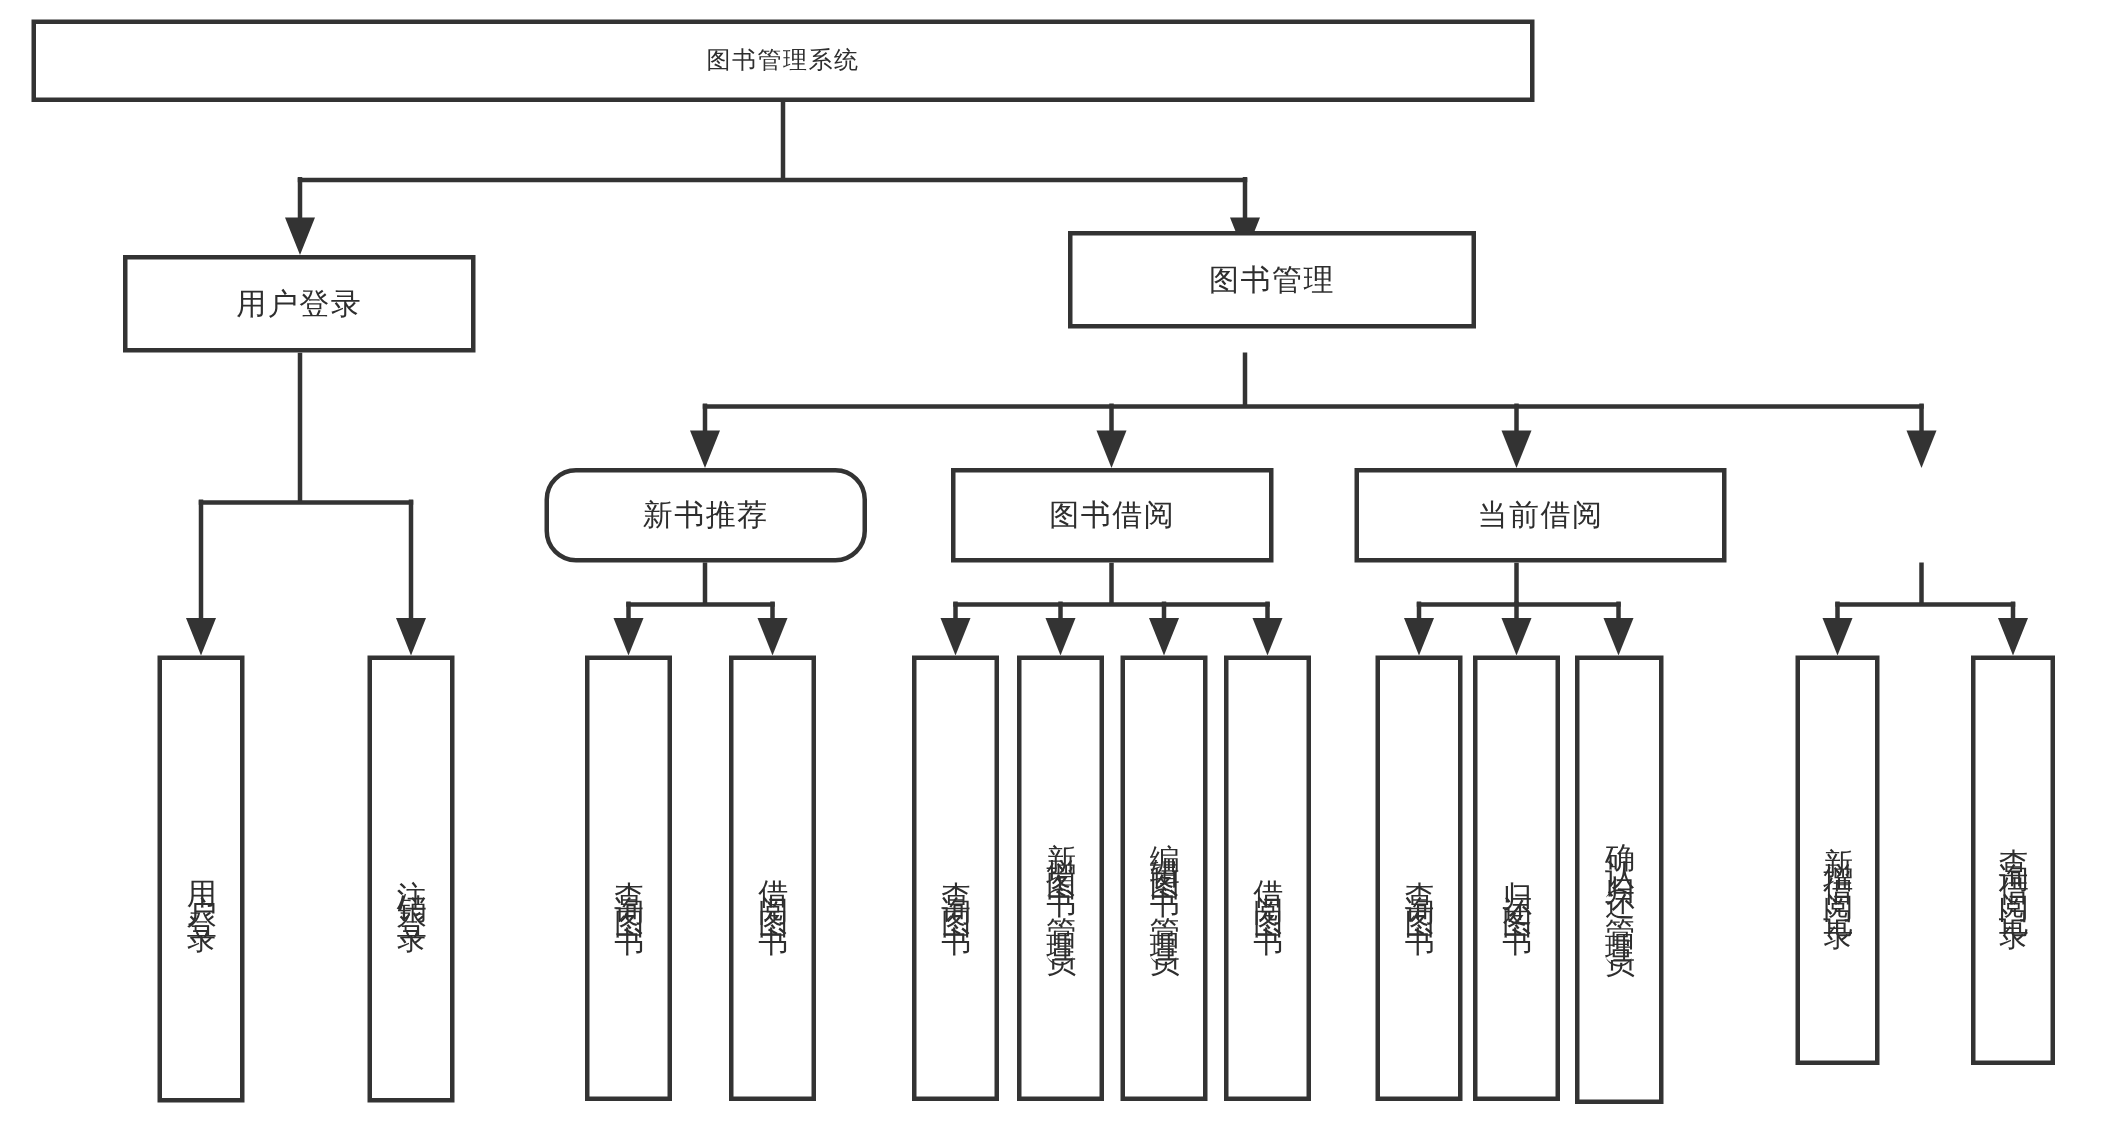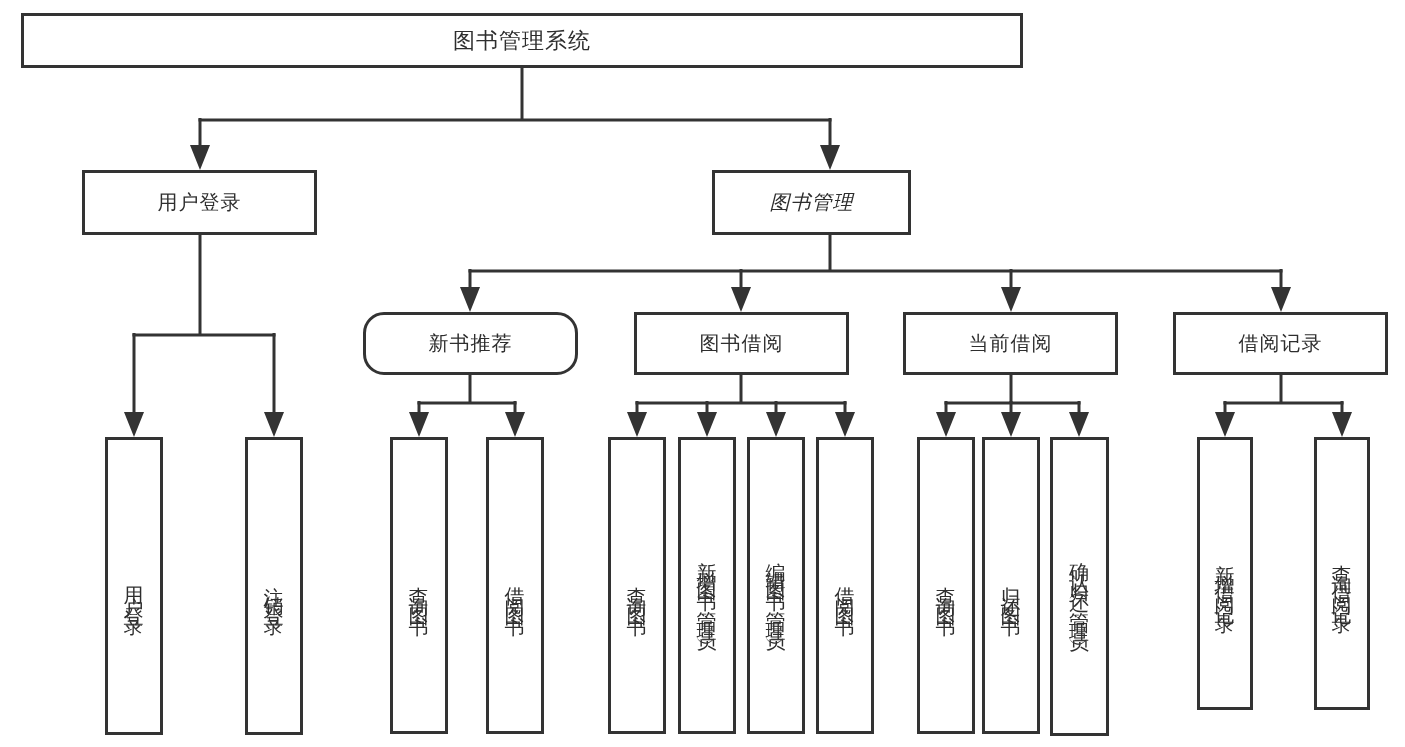--- a/index.html
+++ b/index.html
@@ -39,21 +39,21 @@
     position: absolute;
     border: 3px solid var(--border);
     background: var(--background);
     display: flex;
     align-items: center;
     justify-content: center;
     font-size: 20px;
     letter-spacing: 1px;
     z-index: 2;
   }
-  .hnode.root { font-size: 22px; }
+  .hnode.root { font-size: 16px; }
   .vnode {
     position: absolute;
     border: 3px solid var(--border);
     background: var(--background);
     display: flex;
     align-items: center;
     justify-content: center;
     z-index: 2;
   }
   .vnode .vtext {
@@ -146,26 +146,25 @@
       <path d="M1225,401 V413"></path>
         <polygon points="1225,437 1215,412 1235,412"></polygon>
       <path d="M1342,401 V413"></path>
         <polygon points="1342,437 1332,412 1352,412"></polygon>
     </g>
   </svg>
 
   <div class="hnode root" style="left:21px; top:13px; width:1002px; height:55px;">图书管理系统</div>
 
   <div class="hnode" style="left:82px; top:170px; width:235px; height:65px;">用户登录</div>
-  <div class="hnode" style="left:712px; top:170px; width:199px; height:65px;font-style:italic;">图书管理</div>
+  <div class="hnode" style="left:712px; top:154px; width:272px; height:65px;">图书管理</div>
 
   <div class="hnode" style="left:363px; top:312px; width:215px; height:63px;border-radius:21px;">新书推荐</div>
   <div class="hnode" style="left:634px; top:312px; width:215px; height:63px;font-family:Liberation Mono, monospace;">图书借阅</div>
-  <div class="hnode" style="left:903px; top:312px; width:215px; height:63px;font-family:Liberation Mono, monospace;">当前借阅</div>
-  <div class="hnode" style="left:1173px; top:312px; width:215px; height:63px;">借阅记录</div>
+  <div class="hnode" style="left:903px; top:312px; width:248px; height:63px;font-family:Liberation Mono, monospace;">当前借阅</div>
 
   <div class="vnode" style="left:105px; top:437px; width:58px; height:298px;">
     <span class="vtext">用户登录</span>
   </div>
   <div class="vnode" style="left:245px; top:437px; width:58px; height:298px;">
     <span class="vtext">注销登录</span>
   </div>
 
   <div class="vnode" style="left:390px; top:437px; width:58px; height:297px;">
     <span class="vtext">查询图书</span>

